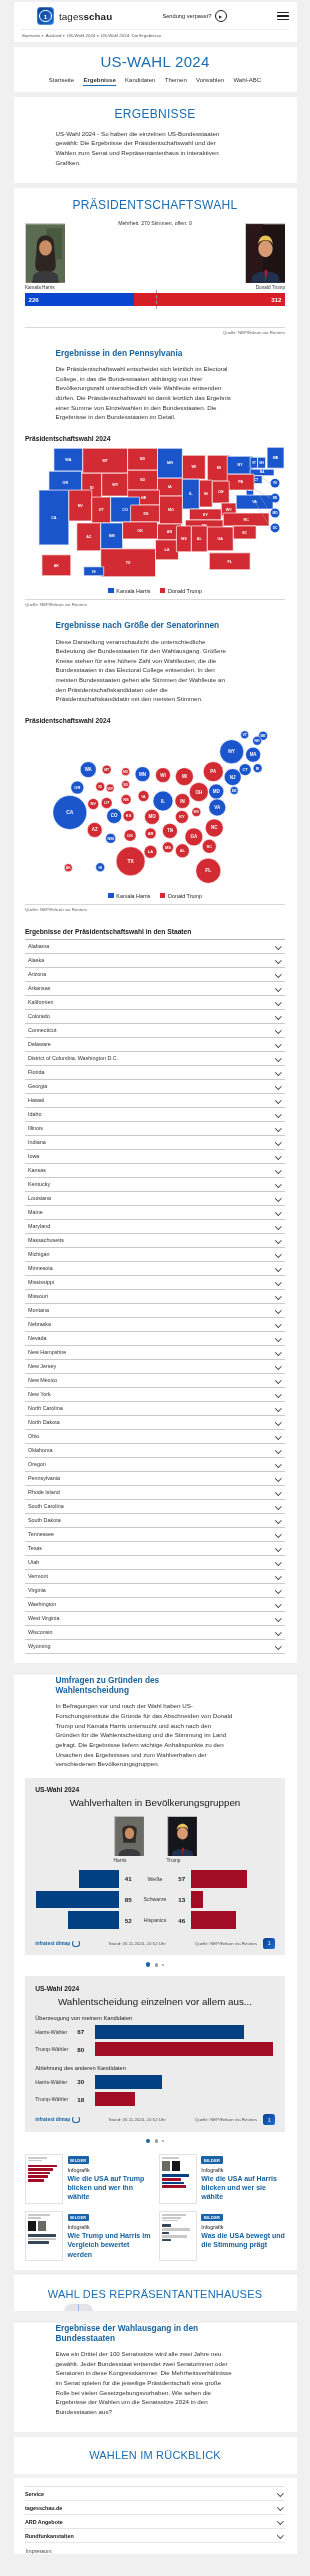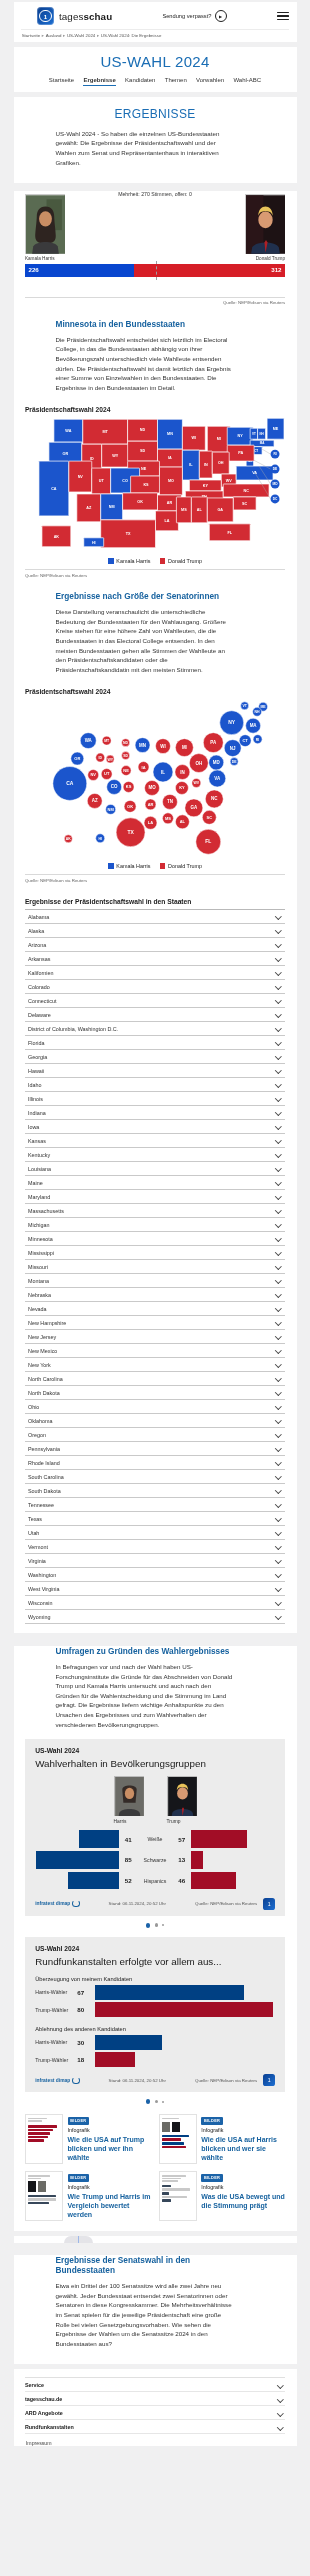--- a/index.html
+++ b/index.html
@@ -47,21 +47,21 @@
   .mapwrap{margin:3.1px 11.4px 0 11.4px;}
   
   .accTitle{font-weight:bold;font-size:6.7px;color:#1a1a1a;margin:15.5px 0 4.1px 11.4px;}
   .acc{margin:0 11.4px;border-top:0.5px solid #b9b9b9;}
   .accrow{display:flex;align-items:center;justify-content:space-between;border-bottom:0.5px solid #c9c9c9;height:13px;padding:0 2.1px 0 3.1px;cursor:pointer;}
   .accrow span{font-size:5.4px;color:#333;}
   .chev{width:3.6px;height:3.6px;border-right:0.8px solid #444;border-bottom:0.8px solid #444;transform:rotate(45deg);margin-right:2.1px;}
   
   .gcard{background:#ececec;margin:9.3px 11.4px 0 11.4px;padding:8.3px 10.3px 6.2px 10.3px;}
   .kicker{font-weight:bold;font-size:6.7px;color:#1a1a1a;}
-  .gtitle{font-size:9.8px;color:#1a1a1a;margin-top:4.1px;}
+  .gtitle{font-size:9.8px;color:#1a1a1a;margin-top:4.1px;text-align:center;}
   .demo-heads{display:flex;justify-content:center;gap:23px;margin-top:7.2px;}
   .demo-head{width:30px;}
   .demo-head .ph{width:30px;height:40px;border:0.5px solid #bbb;box-sizing:border-box;}
   .demo-head .nm{font-size:4.9px;color:#333;margin-top:2.6px;}
   .demo-row{display:flex;align-items:center;height:20.7px;}
   .demo-row .bL{flex:1;display:flex;justify-content:flex-end;}
   .demo-row .bR{flex:1;}
   .demo-row .bar{height:17.6px;}
   .demo-row .num{width:17.6px;text-align:center;font-weight:bold;font-size:6.2px;color:#1a1a1a;}
   .demo-row .cat{width:36px;text-align:center;font-size:5.2px;color:#333;}
@@ -140,20 +140,21 @@
         <div class="tab">Wahl-ABC</div>
       </div>
   </div>
 
   <div class="card pad-b">
     <div class="secH">ERGEBNISSE</div>
     <p class="para" style="margin-top:7.2px;">US-Wahl 2024 - So haben die einzelnen US-Bundesstaaten gewählt: Die Ergebnisse der Präsidentschaftswahl und der Wahlen zum Senat und Repräsentantenhaus in interaktiven Grafiken.</p>
   </div>
 
   <div class="card pad-b">
+    <div class="secH">PRÄSIDENTSCHAFTSWAHL</div>
 
     <div class="cands">
       <div class="mehrheit">Mehrheit: 270 Stimmen, offen: 0</div>
       <div class="portrait" style="left:0;">
         <svg width="39" height="59" viewBox="0 0 76 114">
             <rect width="76" height="114" fill="#5a6b52"></rect>
             <rect x="40" y="8" width="30" height="60" fill="#49593f"></rect>
             <path d="M38 22c-12 0-17 9-17 20 0 8-3 30-3 38 0 12 9 14 20 14s20-2 20-14c0-8-3-30-3-38 0-11-5-20-17-20z" fill="#2e2420"></path>
             <ellipse cx="38" cy="46" rx="12.5" ry="15" fill="#c98e64"></ellipse>
             <path d="M14 100c6-12 42-12 48 0l2 14H12z" fill="#3a3a3c"></path>
@@ -177,21 +178,21 @@
           </div>
         <div class="b" id="evred" style="background: rgb(214, 30, 39); flex: 1 1 0%;">
             <span class="evnum" style="float:right;">312</span>
           </div>
       </div>
       <div class="marker" id="evmarker" style="left: 131px;"></div>
     </div>
     <div class="srcline"></div>
     <div class="src right">Quelle: NEP/Edison via Reuters</div>
 
-    <div class="subH">Minnesota in den Bundesstaaten</div>
+    <div class="subH">Ergebnisse in den Pennsylvania</div>
     <p class="para">Die Präsidentschaftswahl entscheidet sich letztlich im Electoral College, in das die Bundesstaaten abhängig von ihrer Bevölkerungszahl unterschiedlich viele Wahlleute entsenden dürfen. Die Präsidentschaftswahl ist damit letztlich das Ergebnis einer Summe von Einzelwahlen in den Bundesstaaten. Die Ergebnisse in den Bundesstaaten im Detail.</p>
 
     <div class="blockLabel">Präsidentschaftswahl 2024</div>
     <div class="mapwrap">
       <svg id="map1" width="260" height="135" viewBox="0 0 522 262">
           <g>
             <rect x="58" y="2" width="58" height="46" fill="#1b55cc" stroke="#ffffff" stroke-width="1.4" rx="1"></rect>
             <text x="87" y="27.6" text-anchor="middle" fill="#fff" font-size="7.5" font-weight="bold">WA</text>
           </g>
           <g>
@@ -825,21 +826,21 @@
           <i class="chev"></i>
         </div>
         <div class="accrow">
           <span>Wyoming</span>
           <i class="chev"></i>
         </div>
       </div>
   </div>
 
   <div class="card pad-b">
-    <div class="subH" style="margin-top:12.4px;">Umfragen zu Gründen des Wahlergebnisses</div>
+    <div class="subH" style="margin-top:12.4px;">Umfragen zu Gründen des Wahlentscheidung</div>
     <p class="para">In Befragungen vor und nach der Wahl haben US-Forschungsinstitute die Gründe für das Abschneiden von Donald Trump und Kamala Harris untersucht und auch nach den Gründen für die Wahlentscheidung und die Stimmung im Land gefragt. Die Ergebnisse liefern wichtige Anhaltspunkte zu den Ursachen des Ergebnisses und zum Wahlverhalten der verschiedenen Bevölkerungsgruppen.</p>
 
     <div class="gcard">
       <div class="kicker">US-Wahl 2024</div>
       <div class="gtitle">Wahlverhalten in Bevölkerungsgruppen</div>
       <div class="demo-heads">
         <div class="demo-head">
             <div class="ph"><svg width="29" height="39" viewBox="0 0 56 76">
                 <rect width="56" height="76" fill="#6b6b66"></rect>
                 <ellipse cx="28" cy="30" rx="10" ry="12" fill="#c98e64"></ellipse>
@@ -907,21 +908,21 @@
       </div>
     </div>
     <div class="dots">
         <i class="d1"></i>
         <i class="d2"></i>
         <i class="d3"></i>
       </div>
 
     <div class="gcard">
       <div class="kicker">US-Wahl 2024</div>
-      <div class="gtitle">Rundfunkanstalten erfolgte vor allem aus...</div>
+      <div class="gtitle">Wahlentscheidung einzelnen vor allem aus...</div>
       <div id="decGroups" style="margin-top:3.1px;">
           <div class="grp-label">Überzeugung von meinem Kandidaten</div>
           <div class="hrow">
             <div class="lbl">Harris-Wähler</div>
             <div class="n">67</div>
             <div class="bar" style="background:#004083;width:149px"></div>
           </div>
           <div class="hrow">
             <div class="lbl">Trump-Wähler</div>
             <div class="n">80</div>
@@ -1014,31 +1015,35 @@
               <i style="background:#c9c9c9;width:80%"></i>
               <i style="background:#37475a;width:28%"></i>
             </div>
           </div>
           <div class="tbody"><span class="badge">BILDER</span><div class="kk">Infografik</div><div class="tt">Was die USA bewegt und die Stimmung prägt</div></div>
         </div>
       </div>
   </div>
 
   <div class="card" style="margin-bottom:4.1px;">
+    <div class="soloH" style="padding-bottom:3.1px;">WAHL DES REPRÄSENTANTENHAUSES</div>
     <div class="arc">
         <i></i>
       </div>
   </div>
 
 
   <div class="card pad-b">
-    <div class="subH" style="margin-top:12.4px;">Ergebnisse der Senatswahl in den Bundesstaaten</div>
+    <div class="subH" style="margin-top:12.4px;">Ergebnisse der Wahlausgang in den Bundesstaaten</div>
     <p class="para">Etwa ein Drittel der 100 Senatssitze wird alle zwei Jahre neu gewählt. Jeder Bundesstaat entsendet zwei Senatorinnen oder Senatoren in diese Kongresskammer. Die Mehrheitsverhältnisse im Senat spielen für die jeweilige Präsidentschaft eine große Rolle bei vielen Gesetzgebungsvorhaben. Wie sehen die Ergebnisse der Wahlen um die Senatssitze 2024 in den Bundesstaaten aus?</p>
   </div>
 
+  <div class="card" style="margin-bottom:4.1px;">
+    <div class="soloH">WAHLEN IM RÜCKBLICK</div>
+  </div>
 
   <div class="card" style="margin-bottom:0;">
     <div class="ft">
       <div class="ftacc" id="ftacc">
           <div class="ftrow">
             <b>Service</b>
             <i class="chev"></i>
           </div>
           <div class="ftrow">
             <b>tagesschau.de</b>

